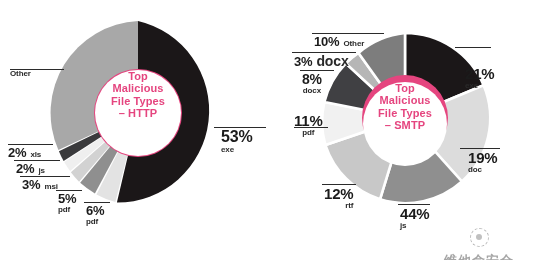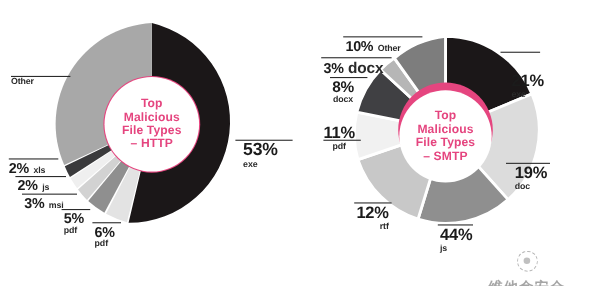--- a/index.html
+++ b/index.html
@@ -11,21 +11,21 @@
   .canvas{position:absolute;left:0;top:0;width:541px;height:260px;background:#ffffff;}
 
   .chart-wrap{position:absolute;top:0;height:260px;}
   #chart-http{left:0;width:270px;}
   #chart-smtp{left:270px;width:271px;}
 
   .donut{position:absolute;}
 
   .center-label{
     position:absolute;
-    display:flex;align-items:center;justify-content:center;
+    display:flex;align-items:flex-start;justify-content:center;
     border-radius:50%;
     background:#ffffff;
     text-align:center;
     pointer-events:none;
   }
   .center-label .ctext{
     color:#e5457f;
     font-weight:bold;
     line-height:1.12;
     letter-spacing:.1px;

